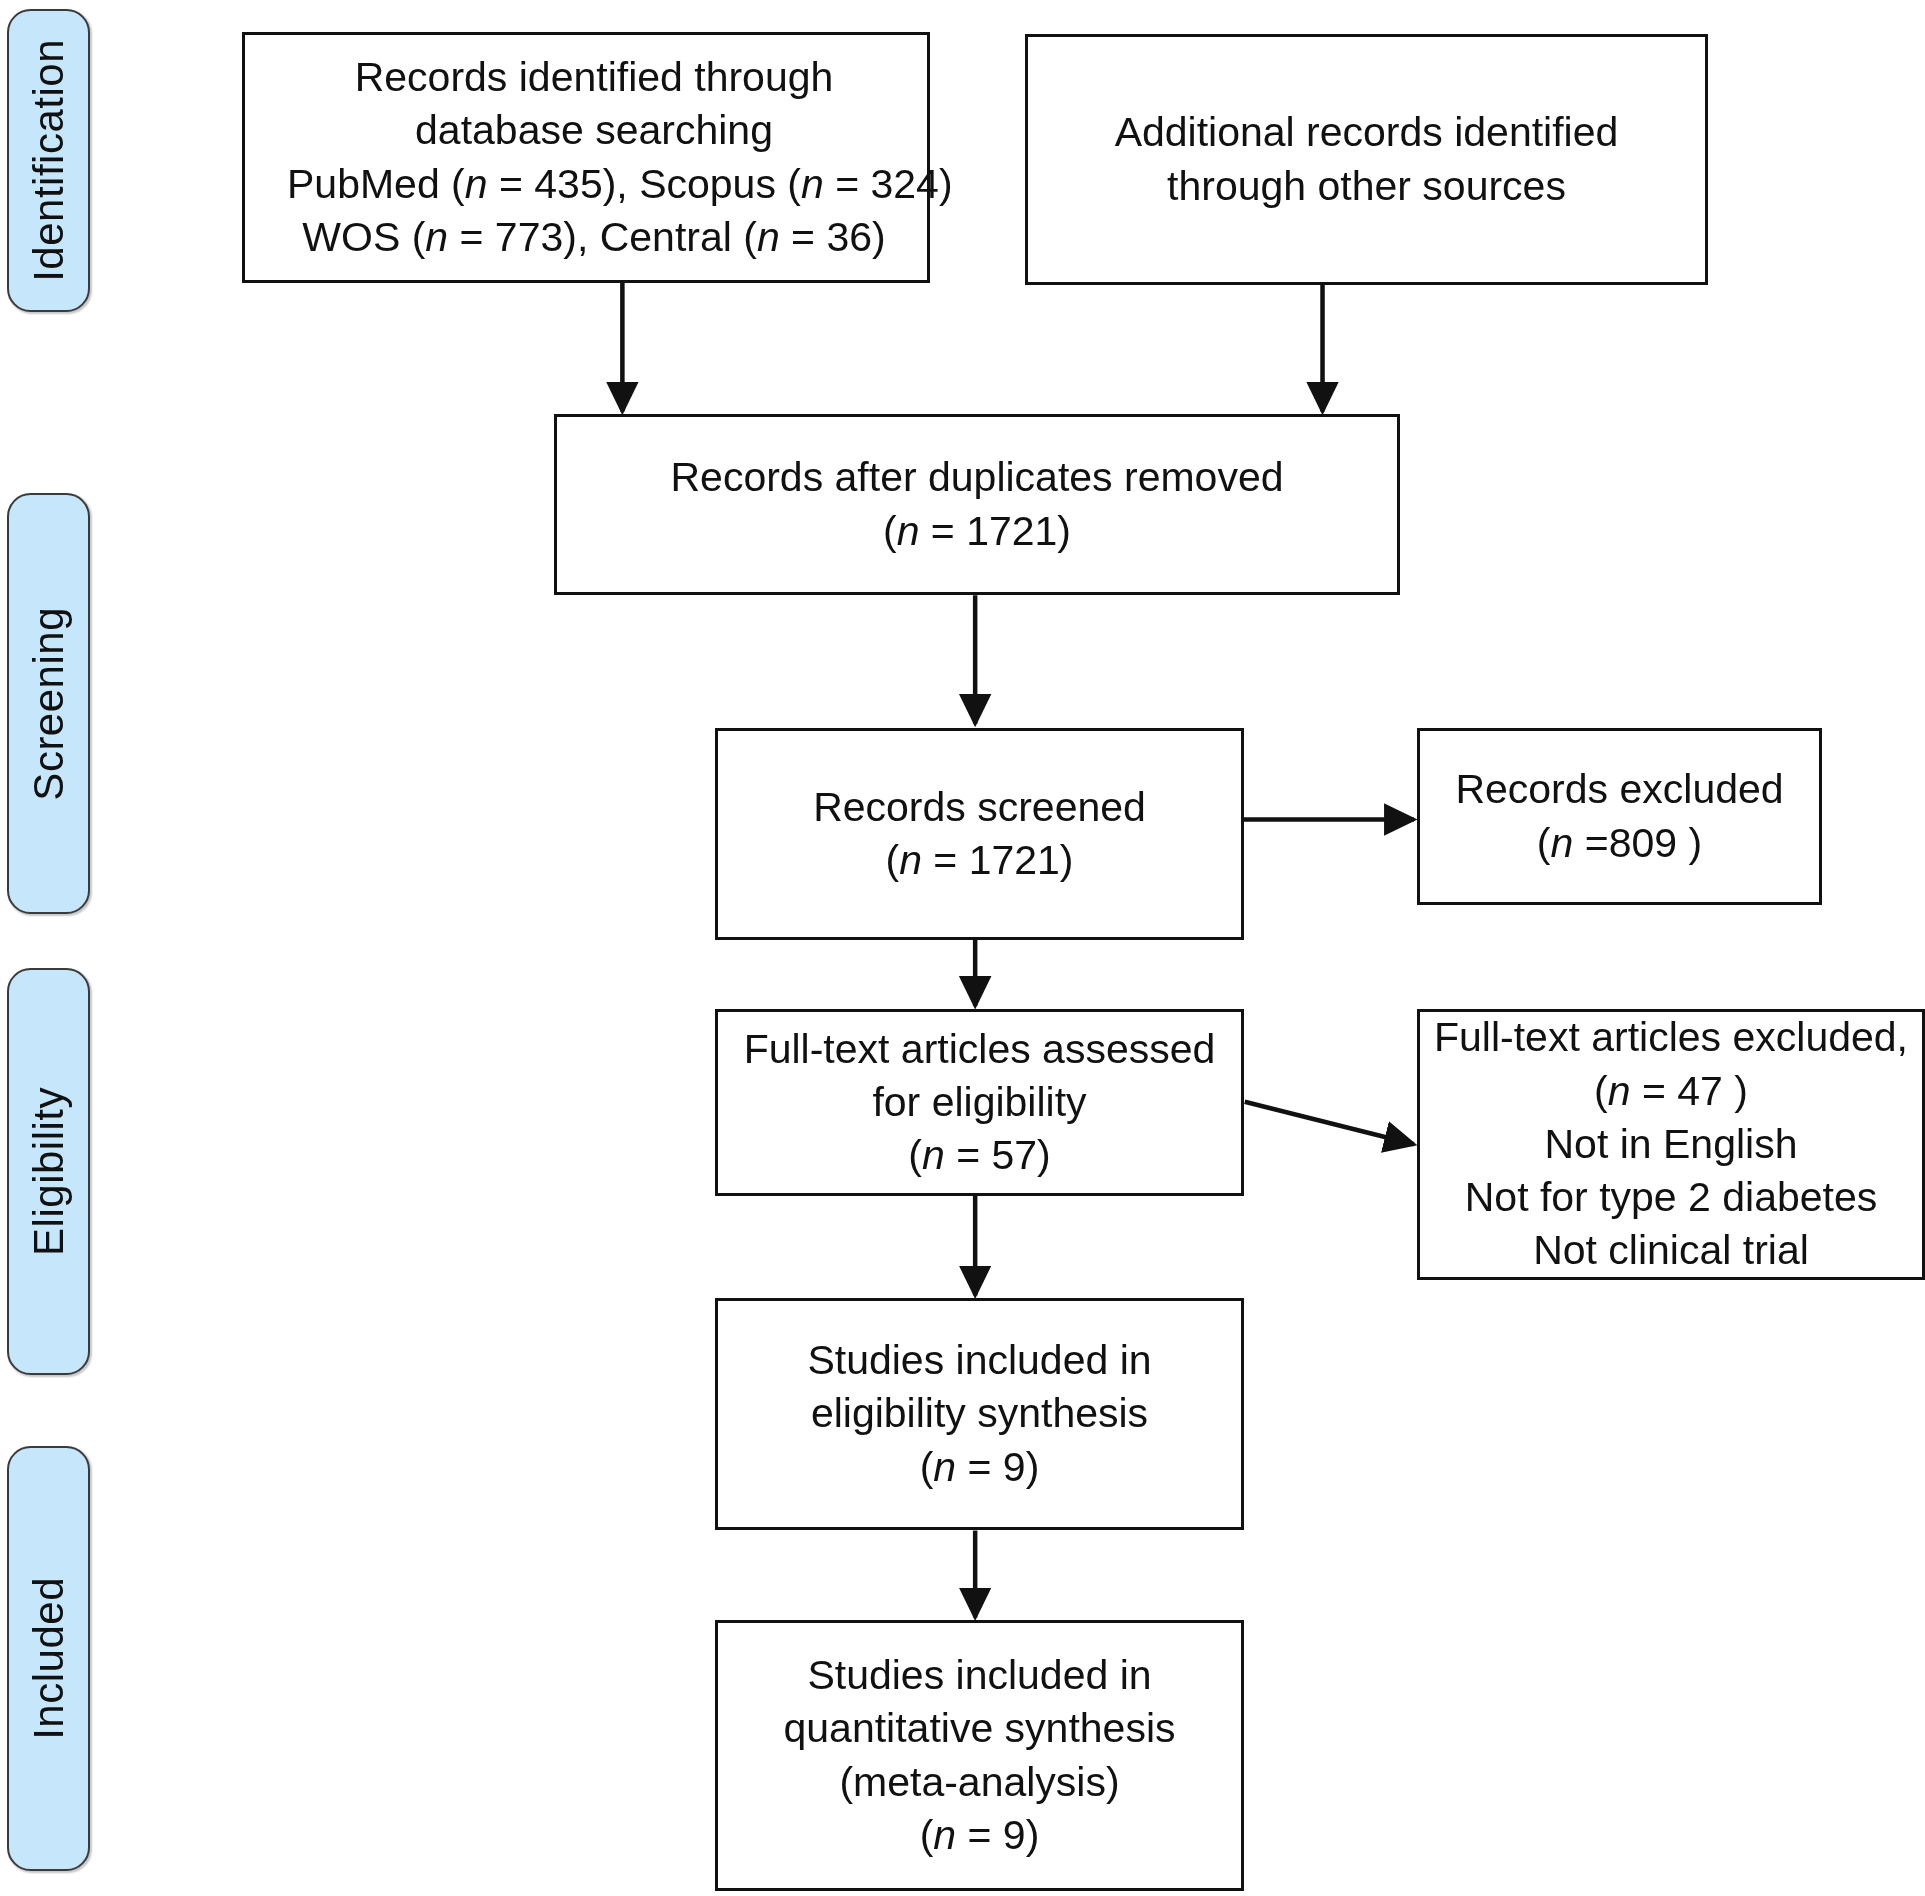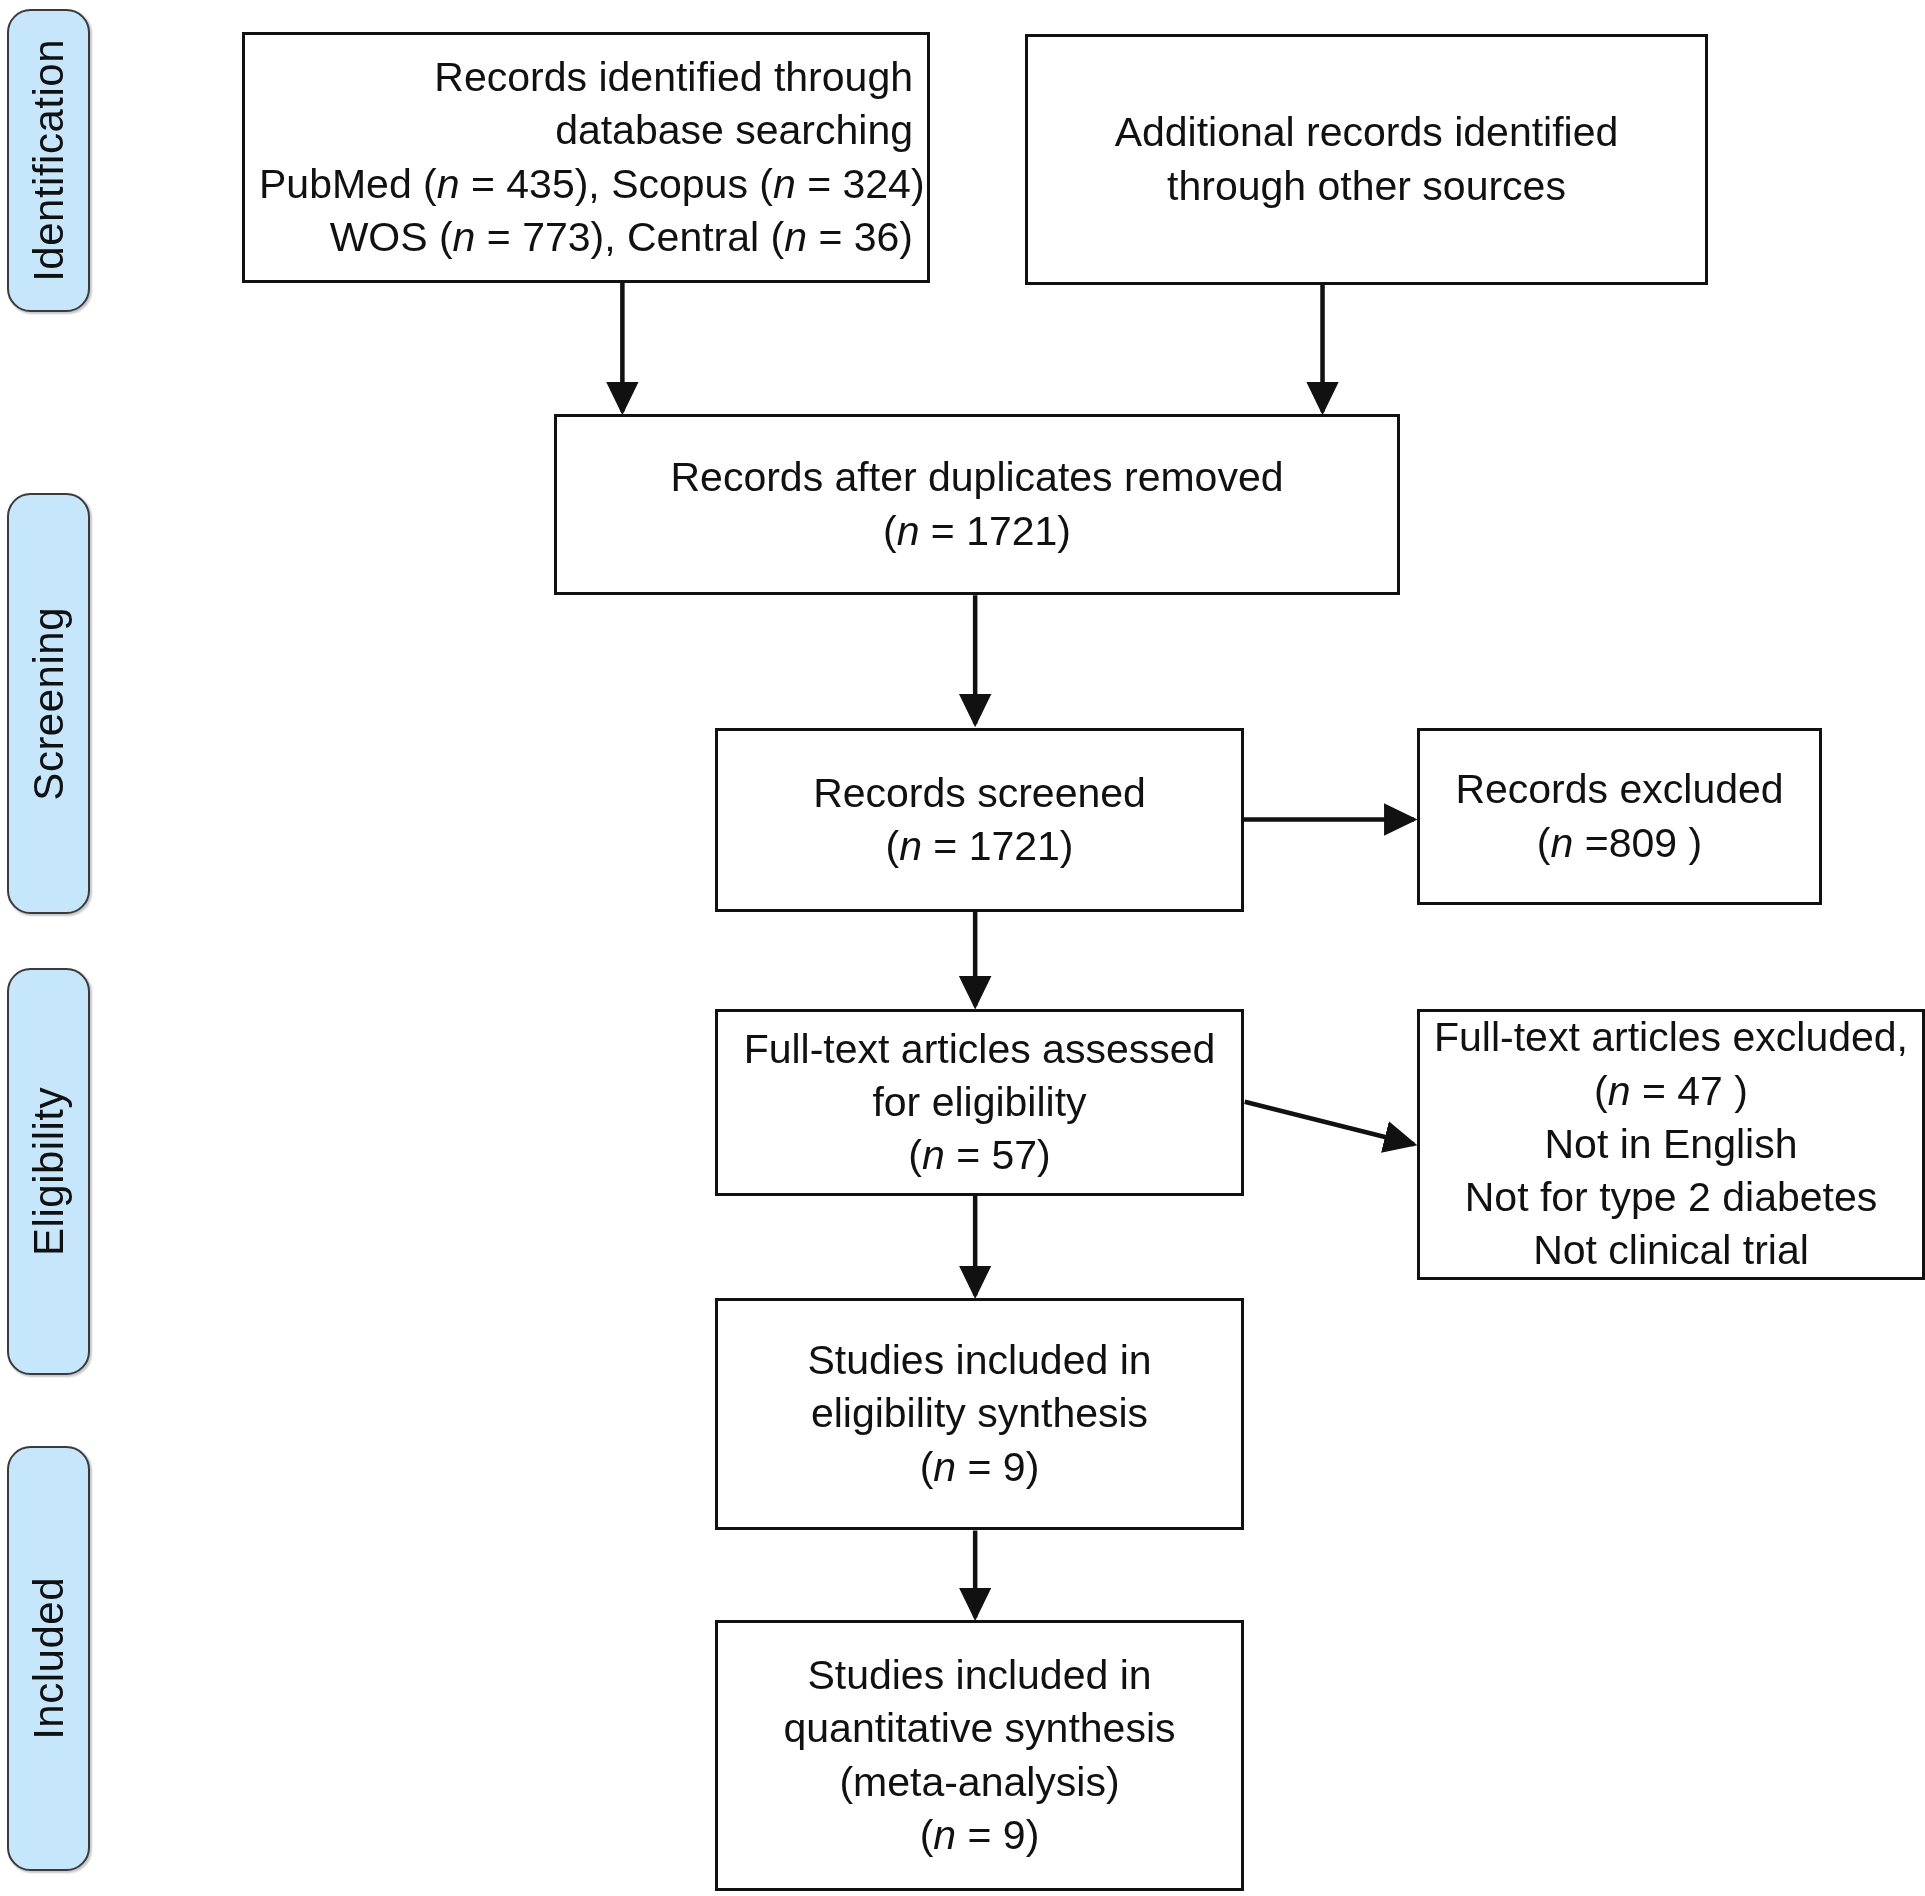--- a/index.html
+++ b/index.html
@@ -51,21 +51,21 @@
     flex-direction: column;
     justify-content: center;
   }
   .flow-box .line {
     font-size: 41px;
     line-height: 1.30;
     color: #111111;
     white-space: nowrap;
   }
   .flow-box.center .line { text-align: center; padding: 0 9px; }
-  .flow-box.left   .line { text-align: right;  padding: 0 14px; }
+  .flow-box.left   .line { text-align: center;  padding: 0 26px; margin-left: 16px; }
 
   .it { font-style: italic; }
 
   
   #connectors {
     position: absolute;
     left: 0;
     top: 0;
     width: 1925px;
     height: 1896px;
@@ -133,21 +133,21 @@
     <div class="line">through other sources</div>
   </div>
 
   <div class="flow-box center" style="left:554px; top:414px; width:846px; height:181px;">
     <div class="line">Records after duplicates removed</div>
     <div class="line">
       <span>(</span><span class="it">n</span><span> = 1721)</span>
     </div>
   </div>
 
-  <div class="flow-box center" style="left:715px; top:728px; width:529px; height:184px;">
+  <div class="flow-box center" style="left:715px; top:728px; width:529px; height:212px;">
     <div class="line">Records screened</div>
     <div class="line">
       <span>(</span><span class="it">n</span><span> = 1721)</span>
     </div>
   </div>
 
   <div class="flow-box center" style="left:1417px; top:728px; width:405px; height:177px;">
     <div class="line">Records excluded</div>
     <div class="line">
       <span>(</span><span class="it">n</span><span> =809 )</span>

